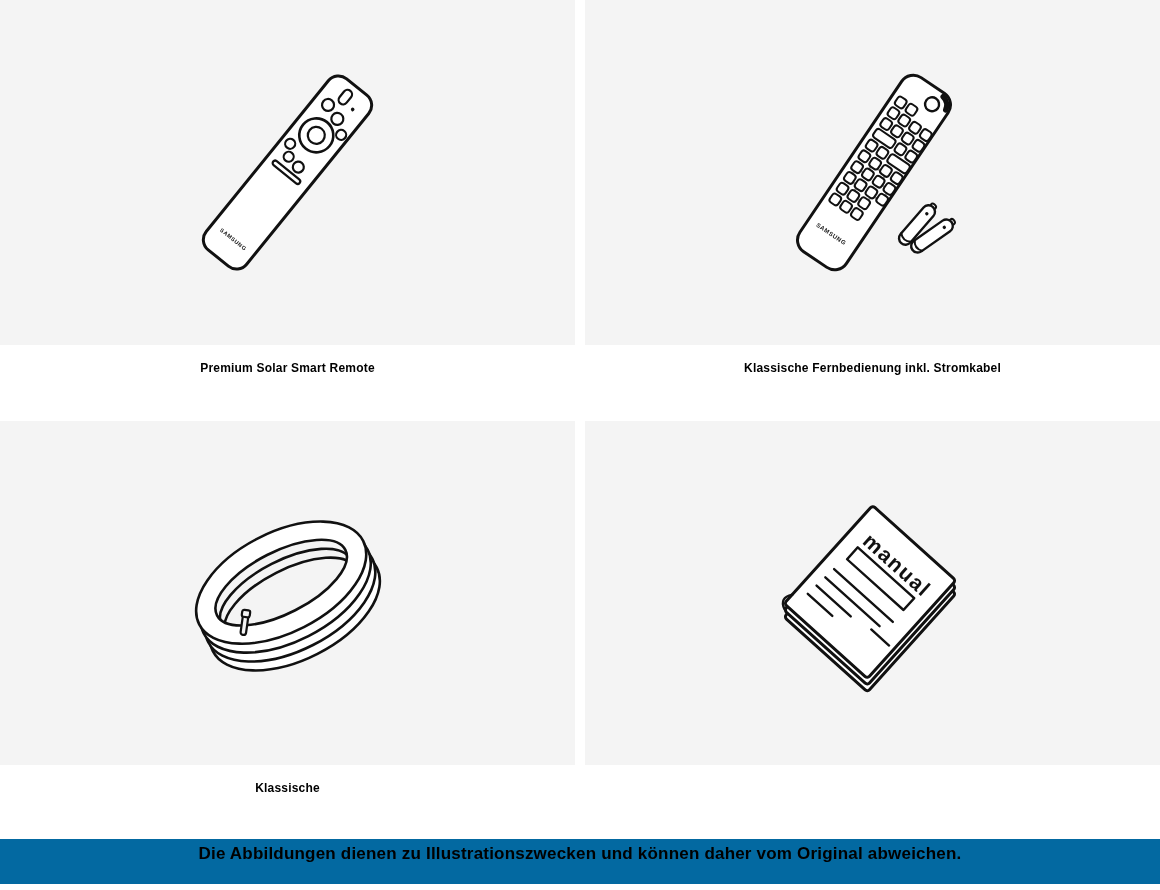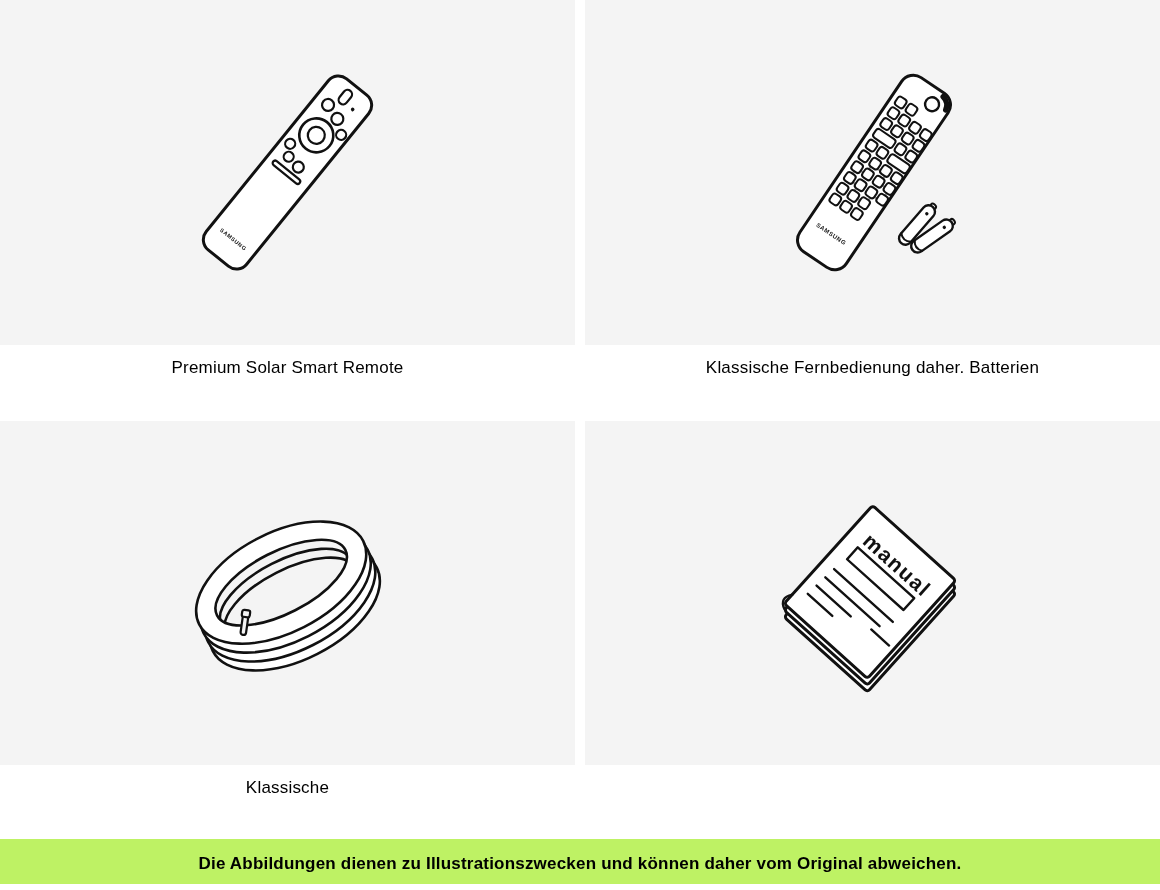--- a/index.html
+++ b/index.html
@@ -12,26 +12,26 @@
   .row{display:flex;gap:10px;}
   .cell{width:575px;display:flex;flex-direction:column;}
   .panel{
     background:#f4f4f4;height:345px;
     display:flex;align-items:center;justify-content:center;
   }
   .row2 .panel{height:344px;}
   .caption{
     height:76px;box-sizing:border-box;padding-top:13px;
     display:flex;justify-content:center;
-    font-size:17px;font-weight:400;letter-spacing:0.2px;line-height:20px;
+    font-size:12px;font-weight:700;letter-spacing:0.2px;line-height:20px;
   }
   .row2 .caption{height:74px;}
   .footer{
-    height:45px;box-sizing:border-box;background:#bef264;
-    display:flex;align-items:center;justify-content:center;padding-top:5px;
+    height:45px;box-sizing:border-box;background:#0369a1;
+    display:flex;justify-content:center;padding-top:5px;
     font-size:17px;font-weight:700;letter-spacing:0.2px;
   }
   svg{display:block;}
   .svg-brand{font-family:"Liberation Sans",sans-serif;font-weight:700;}
 </style>
 </head>
 <body>
 
 <div class="grid">
 
@@ -120,21 +120,21 @@
           </g>
 
           <g transform="translate(347,236) rotate(55)" stroke="#111" stroke-linecap="round">
             <rect x="-3" y="-27" width="6" height="5" rx="2.5" fill="#fff" stroke-width="2"></rect>
             <rect x="-6.5" y="-24" width="13" height="48" rx="6.5" fill="#fff" stroke-width="2.4"></rect>
             <path d="M-6.5,16.5 Q0,22 6.5,16.5" fill="none" stroke-width="2"></path>
             <circle cx="0" cy="-15" r="1.7" fill="#111" stroke="none"></circle>
           </g>
         </svg>
       </div>
-      <div class="caption">Klassische Fernbedienung daher. Batterien</div>
+      <div class="caption">Klassische Fernbedienung inkl. Stromkabel</div>
     </div>
   </div>
 
   <div class="row row2">
 
     <div class="cell">
       <div class="panel">
         <svg width="575" height="344" viewBox="0 0 575 344">
           <defs>
             <clipPath id="coil-hole">

